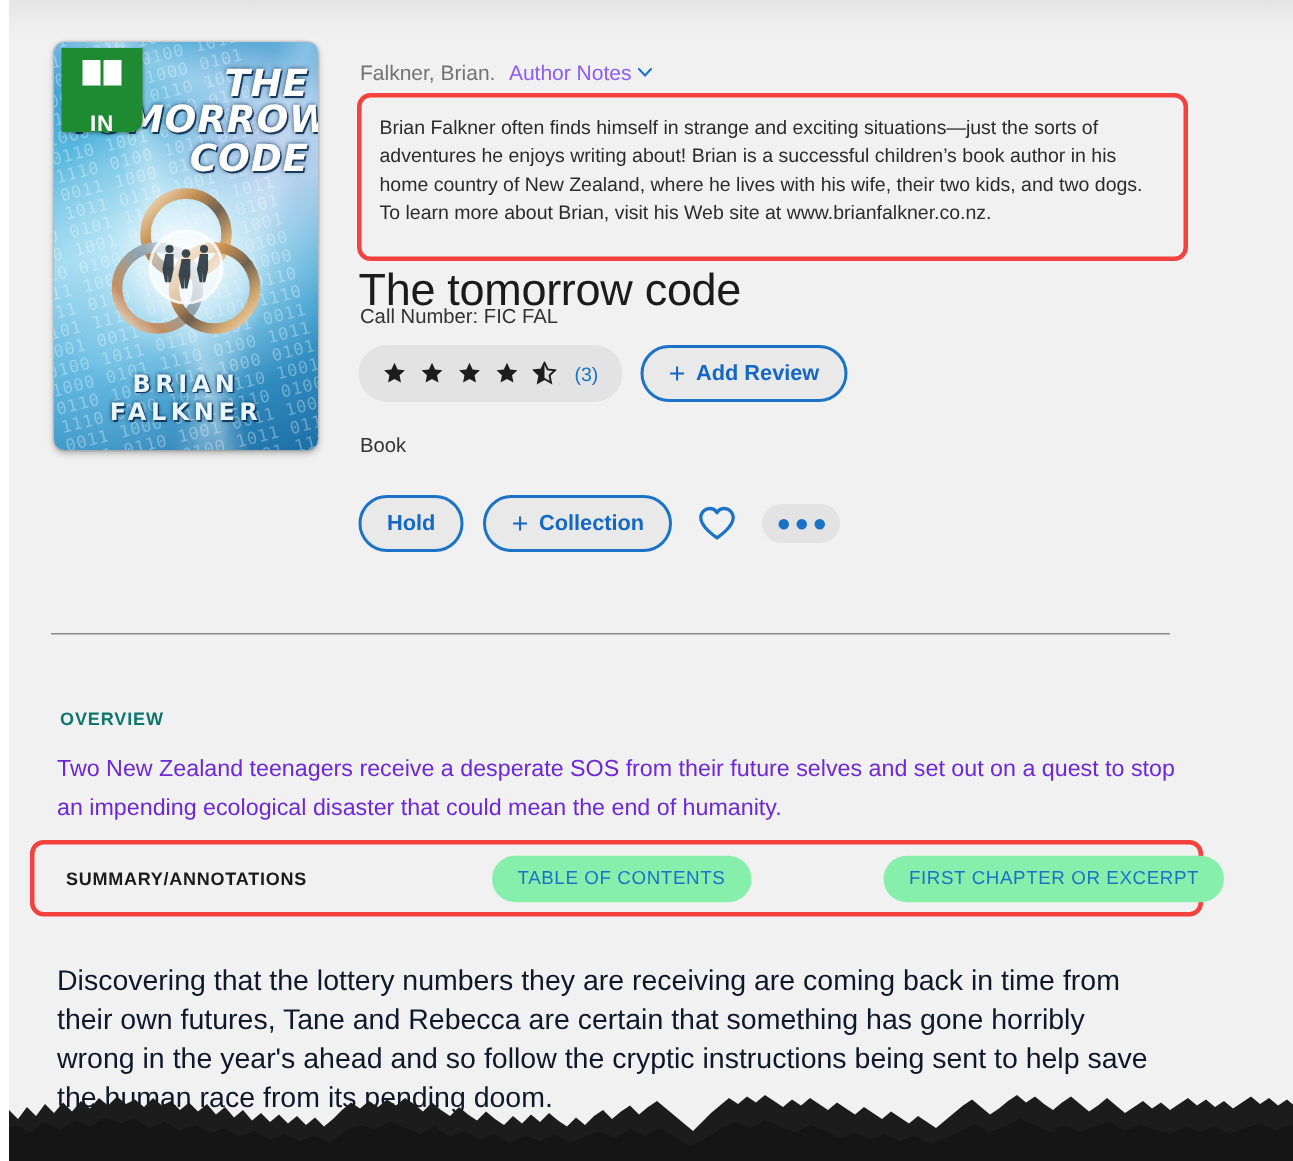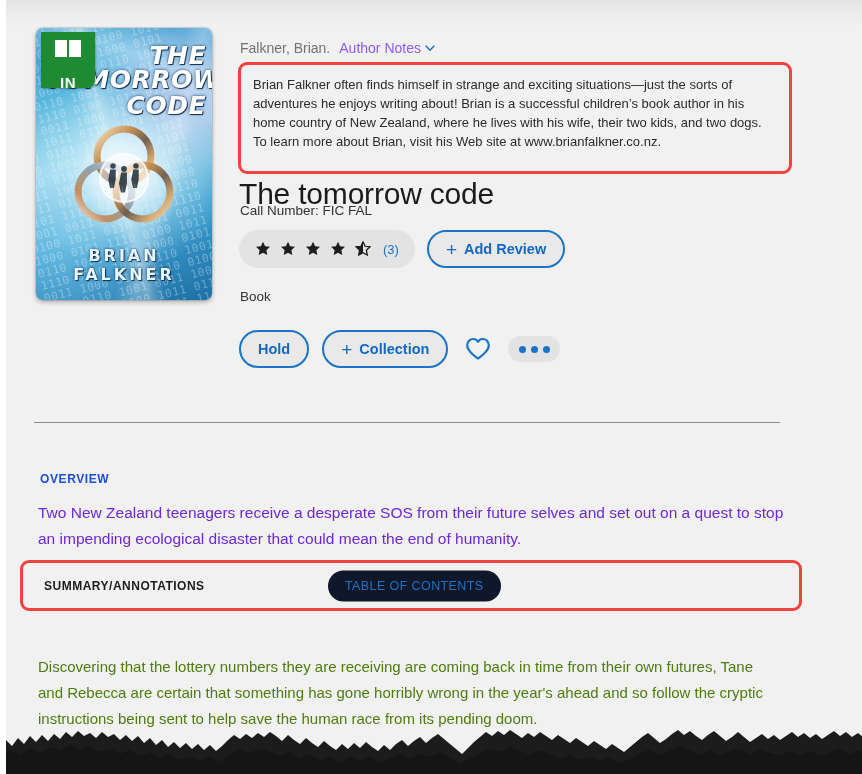--- a/index.html
+++ b/index.html
@@ -194,21 +194,21 @@
 
   
   .divider {
     position: absolute; left: 28px; top: 422px;
     width: 746px; height: 1px;
     background: #8a8a8a;
   }
 
   
   .section-label {
-    font-size: 12px; font-weight: bold; color: #1d4ed8;
+    font-size: 12px; font-weight: bold; color: #0f766e;
     letter-spacing: .6px;
   }
   .overview-label { position: absolute; left: 34px; top: 472px; }
   .overview-text {
     position: absolute; left: 32px; top: 500px; width: 748px;
     font-size: 15.5px; line-height: 26px; color: #6d28d9;
   }
 
   
   .tabs-box {
@@ -224,37 +224,37 @@
   }
   .tab-active {
     position: absolute; left: 21px; top: 50%;
     transform: translateY(-50%);
     font-size: 12px; font-weight: bold; letter-spacing: .5px;
     color: #1b1b1b;
   }
   .tab-pill {
     position: absolute; top: 50%;
     transform: translateY(-50%);
-    background: #0f172a;
+    background: #86efac;
     border-radius: 19px;
     height: 31px;
     display: flex; align-items: center; justify-content: center;
     padding: 0 17px;
     color: #1a73c7;
     font-size: 12.5px;
     letter-spacing: .4px;
     cursor: pointer;
     white-space: nowrap;
   }
   #tab-toc { left: 305px; }
   #tab-chapter { left: 566px; }
 
   .summary-text {
     position: absolute; left: 32px; top: 642px; width: 730px;
-    font-size: 15px; line-height: 26px; color: #4d7c0f; margin-top: 12px;
+    font-size: 19px; line-height: 26px; color: #0f172a;
   }
 
   
   #torn-edge {
     position: absolute;
     left: -6px; bottom: 0;
     width: 868px; height: 48px;
     pointer-events: none;
   }
 </style>
@@ -442,20 +442,21 @@
 
   <div class="divider"></div>
 
   <div class="section-label overview-label">OVERVIEW</div>
   <div class="overview-text">Two New Zealand teenagers receive a desperate SOS from their future selves and set out on a quest to stop an impending ecological disaster that could mean the end of humanity.</div>
 
   <div class="tabs-box">
     <div class="tabs-inner">
       <div class="section-label tab-active">SUMMARY/ANNOTATIONS</div>
       <div class="tab-pill" id="tab-toc">TABLE OF CONTENTS</div>
+      <div class="tab-pill" id="tab-chapter">FIRST CHAPTER OR EXCERPT</div>
     </div>
   </div>
 
   <div class="summary-text">Discovering that the lottery numbers they are receiving are coming back in time from their own futures, Tane and Rebecca are certain that something has gone horribly wrong in the year's ahead and so follow the cryptic instructions being sent to help save the human race from its pending doom.</div>
 
   <svg id="torn-edge" viewBox="0 0 868 48" preserveAspectRatio="none">
     <path fill="#1c1c1c" d="
       M0,22 L6,14 L12,20 L18,12 L24,18 L30,10 L36,16 L42,9 L48,15 L54,8
       L60,13 L66,6 L72,11 L78,5 L84,10 L90,7 L96,12 L102,6 L108,11 L114,8
       L120,14 L126,9 L132,15 L138,10 L144,17 L150,12 L156,19 L162,14 L168,21

